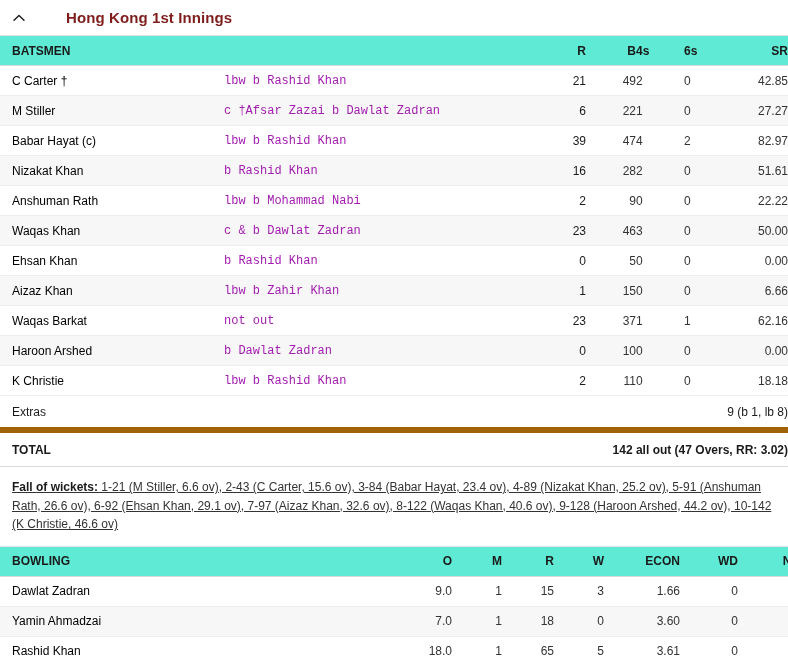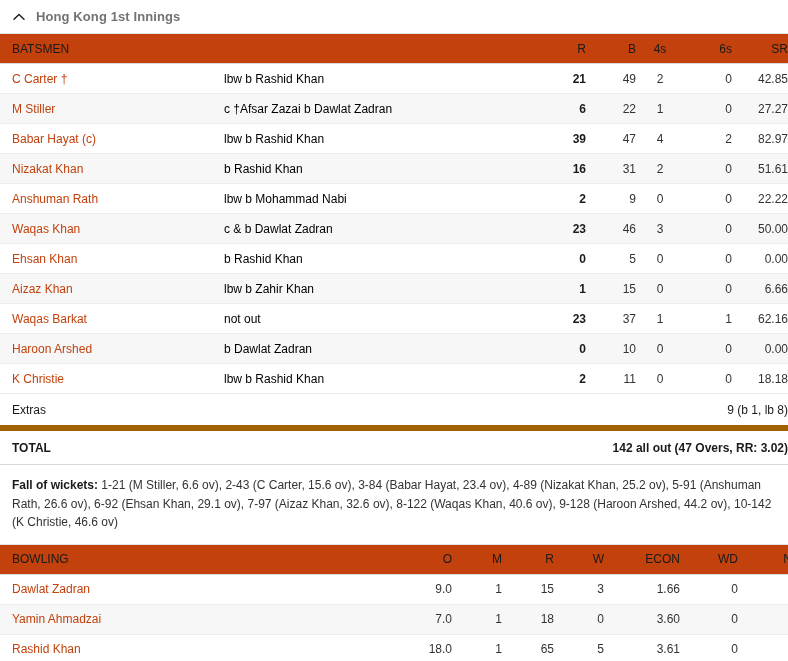--- a/index.html
+++ b/index.html
@@ -30,64 +30,65 @@
   .chevron-icon {
     width: 14px;
     height: 14px;
     display: inline-block;
     position: relative;
     flex: 0 0 auto;
     margin-left: 2px;
   }
   .chevron-icon svg { display: block; }
   .innings-title {
-    font-size: 13px;
+    font-size: 15px;
     font-weight: bold;
-    color: #737373;
+    color: #7f1d1d;
     letter-spacing: 0.1px;
+    margin-left: 30px;
   }
   
   table {
     width: 100%;
     border-collapse: collapse;
     table-layout: fixed;
   }
   th, td {
     font-size: 12px;
     padding: 0;
     vertical-align: middle;
   }
   .bat-table th, .bat-table td,
   .bowl-table th, .bowl-table td {
     height: 29px;
     border-bottom: 1px solid #ededed;
   }
   thead th {
-    font-weight: normal;
+    font-weight: bold;
     color: #1a1a1a;
     text-align: right;
     border-bottom: 1px solid #d9d9d9 !important;
-    background: #c2410c;
+    background: #5eead4;
   }
   
   .c-name    { width: 212px; text-align: left;  padding-left: 12px; }
   .c-dis     { width: 310px; text-align: left; }
   .c-r       { width: 52px;  text-align: right; }
   .c-b       { width: 50px;  text-align: right; }
-  .c-4s      { width: 48px;  text-align: center; }
-  .c-6s      { width: 48px;  text-align: right; }
+  .c-4s      { width: 48px;  text-align: left; }
+  .c-6s      { width: 48px;  text-align: left; }
   .c-sr      { width: 56px;  text-align: right; padding-right: 12px; }
 
   .player-link {
-    color: #c2410c;
+    color: #000000;
     text-decoration: none;
     cursor: pointer;
   }
-  .dismissal { color: #000000; }
-  .runs { font-weight: bold; }
+  .dismissal { color: #a21caf; font-family: Liberation Mono, monospace; }
+  .runs { font-weight: normal; }
   .num { color: #333333; }
   tbody tr.alt { background: #f7f7f7; }
 
   
   .extras-row td {
     height: 31px;
     border-bottom: 6px solid #a16207;
   }
   .extras-label { padding-left: 12px; color: #1a1a1a; }
   .extras-value { text-align: right; padding-right: 12px; color: #1a1a1a; }
@@ -98,20 +99,21 @@
   }
   .total-label { padding-left: 12px; }
   .total-value { text-align: right; padding-right: 12px; }
 
   
   .fow {
     padding: 11px 14px 12px 12px;
     line-height: 1.55;
     color: #333333;
     border-bottom: 1px solid #e3e3e3;
+    text-decoration: underline;
   }
   .fow b { color: #1a1a1a; }
 
   
   .b-name { width: 372px; text-align: left; padding-left: 12px; }
   .b-o    { width: 68px;  text-align: right; }
   .b-m    { width: 50px;  text-align: right; }
   .b-r    { width: 52px;  text-align: right; }
   .b-w    { width: 50px;  text-align: right; }
   .b-econ { width: 76px;  text-align: right; }
@@ -169,21 +171,21 @@
         <td class="c-r runs">39</td>
         <td class="c-b num">47</td>
         <td class="c-4s num">4</td>
         <td class="c-6s num">2</td>
         <td class="c-sr num">82.97</td>
       </tr>
       <tr class="alt">
         <td class="c-name"><span class="player-link">Nizakat Khan</span></td>
         <td class="c-dis"><span class="dismissal">b Rashid Khan</span></td>
         <td class="c-r runs">16</td>
-        <td class="c-b num">31</td>
+        <td class="c-b num">28</td>
         <td class="c-4s num">2</td>
         <td class="c-6s num">0</td>
         <td class="c-sr num">51.61</td>
       </tr>
       <tr>
         <td class="c-name"><span class="player-link">Anshuman Rath</span></td>
         <td class="c-dis"><span class="dismissal">lbw b Mohammad Nabi</span></td>
         <td class="c-r runs">2</td>
         <td class="c-b num">9</td>
         <td class="c-4s num">0</td>

